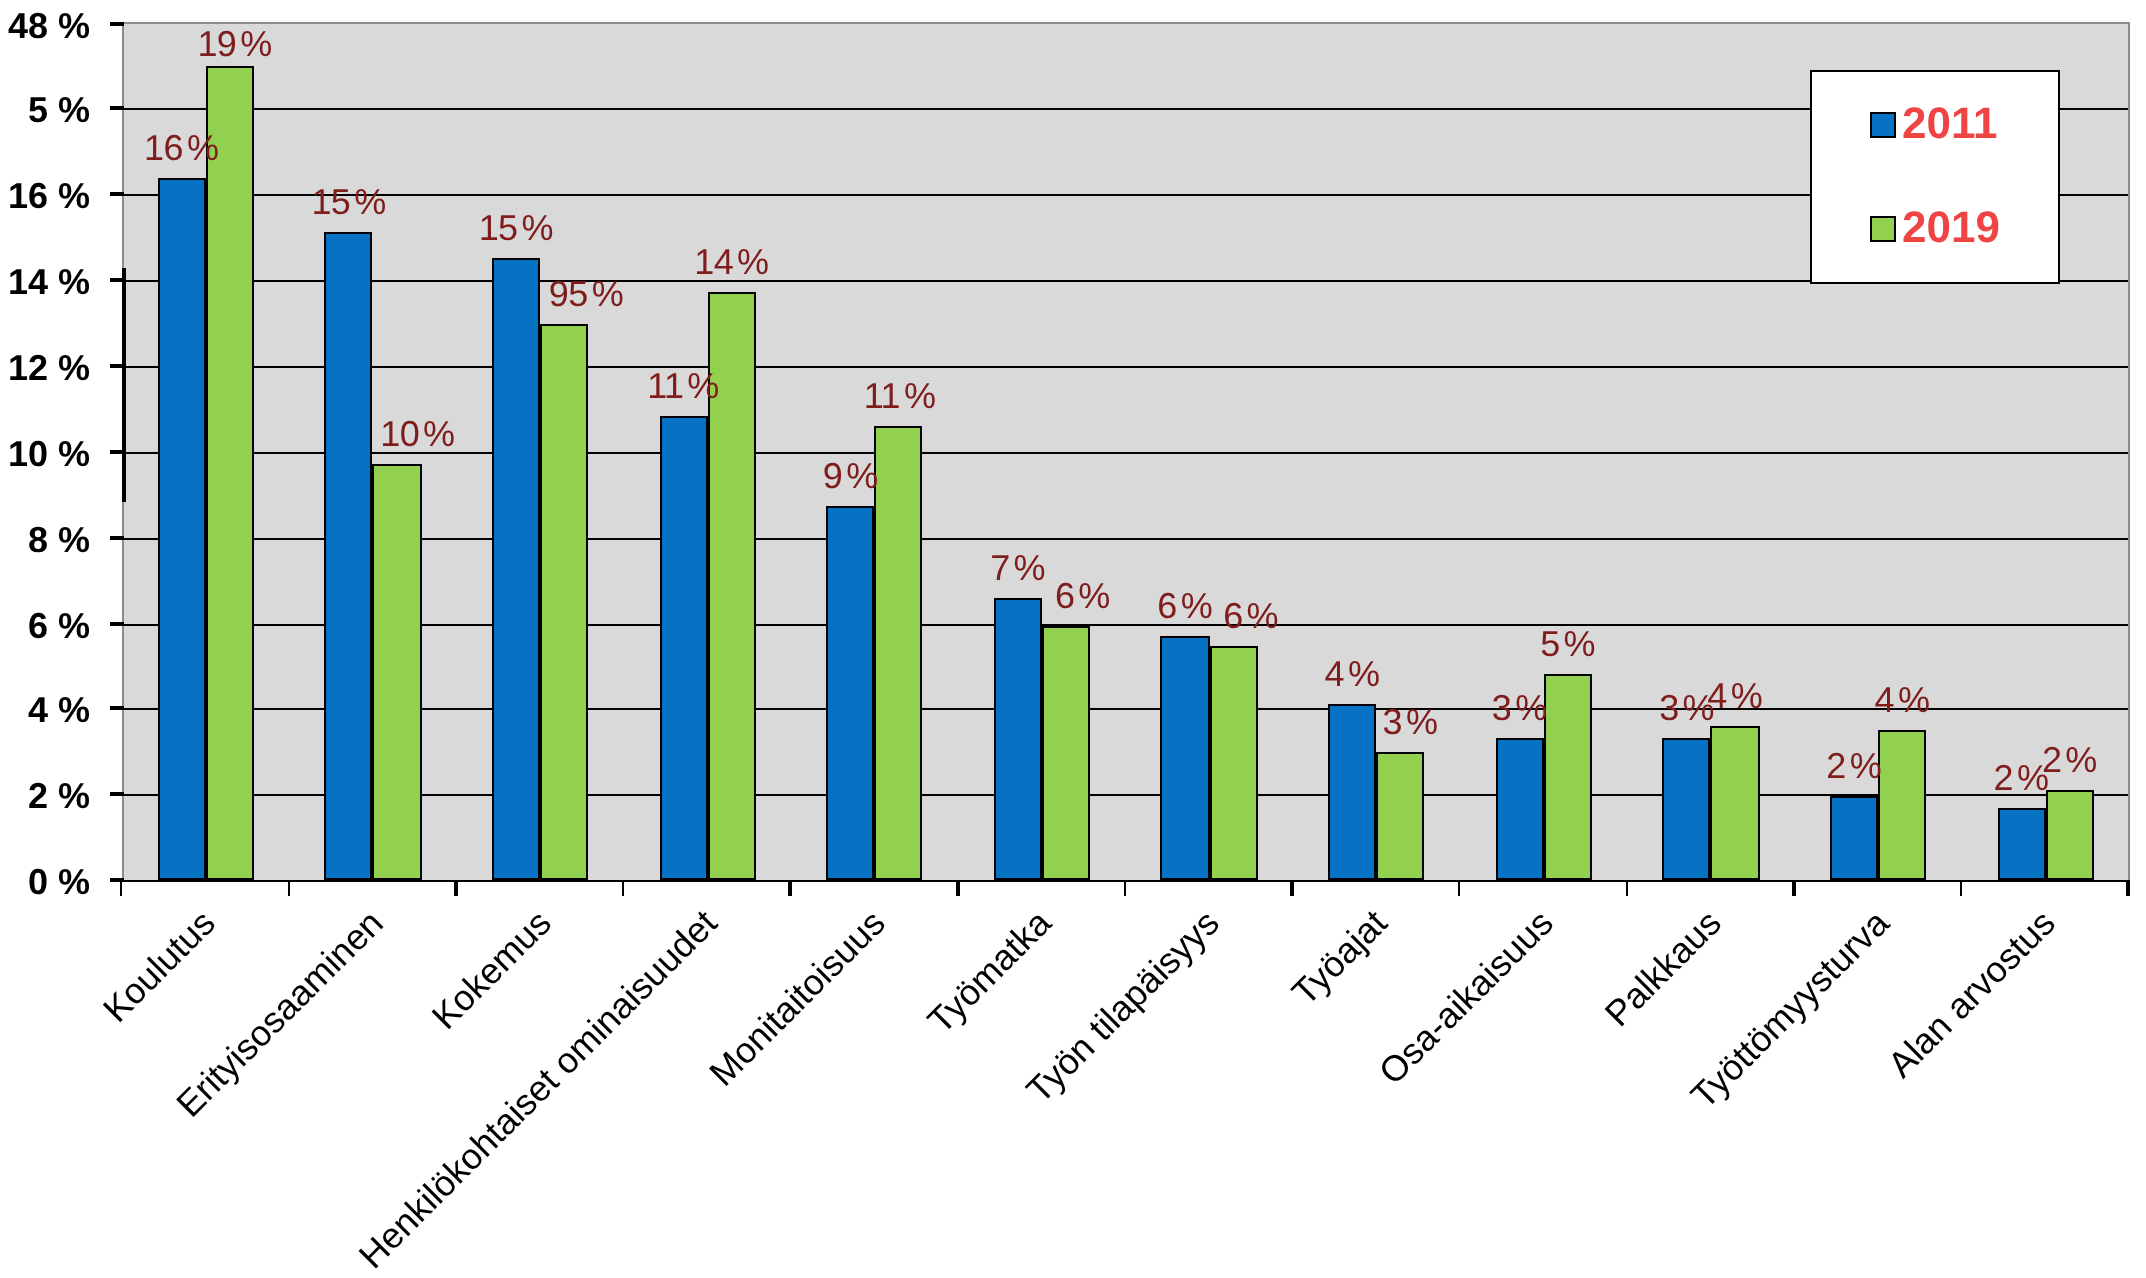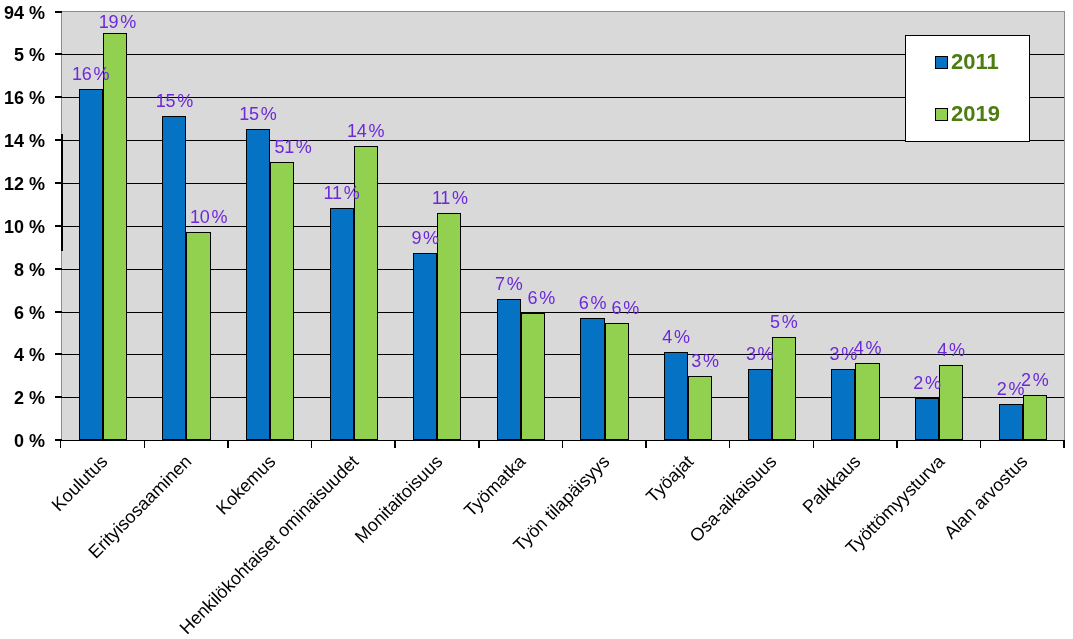--- a/index.html
+++ b/index.html
@@ -12,33 +12,33 @@
   .pb-r { position:absolute; right:0; top:0; width:1px; height:100%; background:#8c8c8c; }
   .pb-t { position:absolute; left:0; top:0; width:100%; height:1px; background:#8c8c8c; }
   .axis-stub { position:absolute; left:-0.5px; top:123px; width:2px; height:117px;
                background:#000; }
   .bar { position:absolute; box-sizing:border-box; border:1px solid #000; }
 
   .xtick { position:absolute; top:441px; width:1.6px; height:6.5px; background:#000; }
   .ytick { position:absolute; left:55px; width:7px; height:2px; background:#000; }
   .ylabel { position:absolute; left:0; width:45px; text-align:right; font-size:18px;
             font-weight:bold; color:#000; white-space:nowrap; line-height:1; }
-  .dlabel { position:absolute; font-size:18px; color:#6d28d9; white-space:nowrap;
+  .dlabel { position:absolute; font-size:18px; color:#7f1d1d; white-space:nowrap;
             line-height:18px; text-align:center; width:90px; margin-left:-45px;
             word-spacing:-2.7px; letter-spacing:-0.3px; }
   .catlabel { position:absolute; top:452px; font-size:18px; color:#000; white-space:nowrap;
               line-height:1; transform-origin:100% 0%;
               transform:translateX(-100%) rotate(-45deg); }
   #legend { position:absolute; left:905px; top:35px; width:125px; height:107px;
             background:#fff; border:1px solid #000; box-sizing:border-box; }
   .legend-entry { position:absolute; left:29px; }
   .legend-swatch { position:absolute; left:0; top:0; width:13px; height:13px;
                    border:1px solid #000; box-sizing:border-box; }
   .legend-label { position:absolute; left:16px; top:-5px; font-size:22px; font-weight:bold;
-                  color:#4d7c0f; line-height:1; white-space:nowrap; }
+                  color:#ef4444; line-height:1; white-space:nowrap; }
 </style>
 </head>
 <body>
 
 <div id="page">
   <div id="plot">
       <div class="gridline" style="top:386.1px"></div>
       <div class="gridline" style="top:343.3px"></div>
       <div class="gridline" style="top:300.5px"></div>
       <div class="gridline" style="top:257.6px"></div>
@@ -93,21 +93,21 @@
     <div class="dlabel" style="left:425.1px;top:229.3px">9 %</div>
     <div class="dlabel" style="left:508.8px;top:275.1px">7 %</div>
     <div class="dlabel" style="left:592.4px;top:294.0px">6 %</div>
     <div class="dlabel" style="left:676.0px;top:327.8px">4 %</div>
     <div class="dlabel" style="left:759.6px;top:345.4px">3 %</div>
     <div class="dlabel" style="left:843.3px;top:345.2px">3 %</div>
     <div class="dlabel" style="left:926.9px;top:374.3px">2 %</div>
     <div class="dlabel" style="left:1010.5px;top:379.9px">2 %</div>
     <div class="dlabel" style="left:117.3px;top:13.0px">19 %</div>
     <div class="dlabel" style="left:208.7px;top:208.3px">10 %</div>
-    <div class="dlabel" style="left:293.0px;top:138.2px">51 %</div>
+    <div class="dlabel" style="left:293.0px;top:138.2px">95 %</div>
     <div class="dlabel" style="left:365.7px;top:121.9px">14 %</div>
     <div class="dlabel" style="left:449.8px;top:189.0px">11 %</div>
     <div class="dlabel" style="left:541.2px;top:288.8px">6 %</div>
     <div class="dlabel" style="left:625.3px;top:298.9px">6 %</div>
     <div class="dlabel" style="left:705.0px;top:352.3px">3 %</div>
     <div class="dlabel" style="left:783.8px;top:313.0px">5 %</div>
     <div class="dlabel" style="left:867.4px;top:339.2px">4 %</div>
     <div class="dlabel" style="left:951.0px;top:340.9px">4 %</div>
     <div class="dlabel" style="left:1034.7px;top:371.3px">2 %</div>
     <div style="position:absolute;left:55px;top:440px;width:1009.5px;height:1px;background:#000000"></div>
@@ -118,21 +118,21 @@
     <div class="xtick" style="left:394.4px"></div>
     <div class="xtick" style="left:478.0px"></div>
     <div class="xtick" style="left:561.7px"></div>
     <div class="xtick" style="left:645.3px"></div>
     <div class="xtick" style="left:728.9px"></div>
     <div class="xtick" style="left:812.5px"></div>
     <div class="xtick" style="left:896.2px"></div>
     <div class="xtick" style="left:979.8px"></div>
     <div class="xtick" style="left:1063.4px"></div>
     <div class="ytick" style="top:10.5px"></div>
-    <div class="ylabel" style="top:3.5px">94 %</div>
+    <div class="ylabel" style="top:3.5px">48 %</div>
     <div class="ytick" style="top:53.3px"></div>
     <div class="ylabel" style="top:46.3px">5 %</div>
     <div class="ytick" style="top:96.2px"></div>
     <div class="ylabel" style="top:89.2px">16 %</div>
     <div class="ytick" style="top:139.1px"></div>
     <div class="ylabel" style="top:132.1px">14 %</div>
     <div class="ytick" style="top:181.9px"></div>
     <div class="ylabel" style="top:174.9px">12 %</div>
     <div class="ytick" style="top:224.8px"></div>
     <div class="ylabel" style="top:217.8px">10 %</div>

